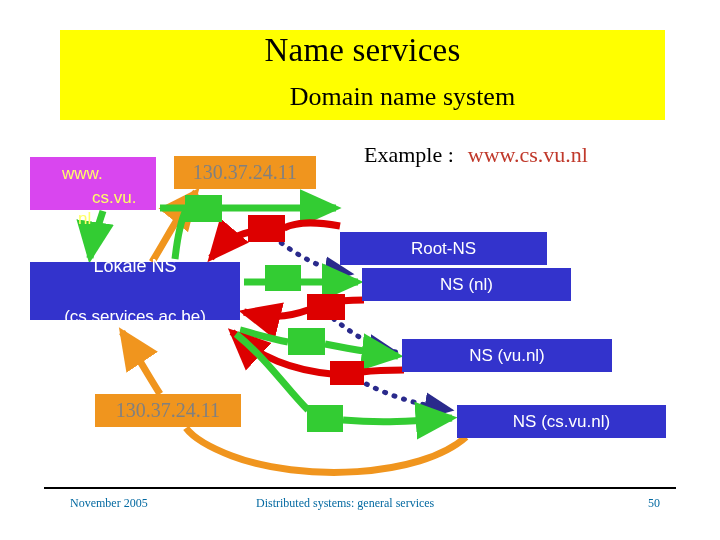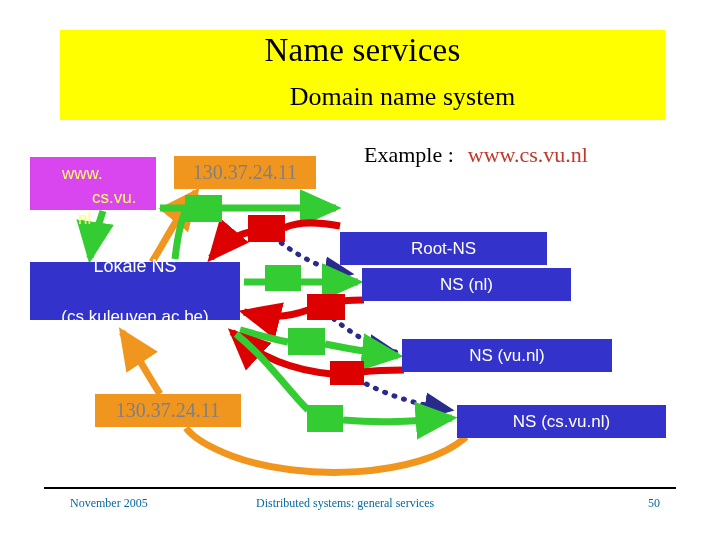--- a/index.html
+++ b/index.html
@@ -166,21 +166,21 @@
   <div class="orangebox" id="box-ip1">130.37.24.11</div>
   <div class="orangebox" id="box-ip2">130.37.24.11</div>
 
   <div class="nodebox" id="box-root">Root-NS</div>
   <div class="nodebox" id="box-nsnl">NS (nl)</div>
   <div class="nodebox" id="box-nsvunl">NS (vu.nl)</div>
   <div class="nodebox" id="box-nscsvunl">NS (cs.vu.nl)</div>
 
   <div class="nodebox" id="box-lokale">
     <div class="ln1">Lokale NS</div>
-    <div class="ln2">(cs.kuleuven.ac.be)</div>
+    <div class="ln2">(cs.services.ac.be)</div>
   </div>
 
   <div class="footer-rule"></div>
   <div class="footer" id="footer-date">November 2005</div>
   <div class="footer" id="footer-center">Distributed systems: general services</div>
   <div class="footer" id="footer-page">50</div>
 
 </div>
 
 </body></html>

